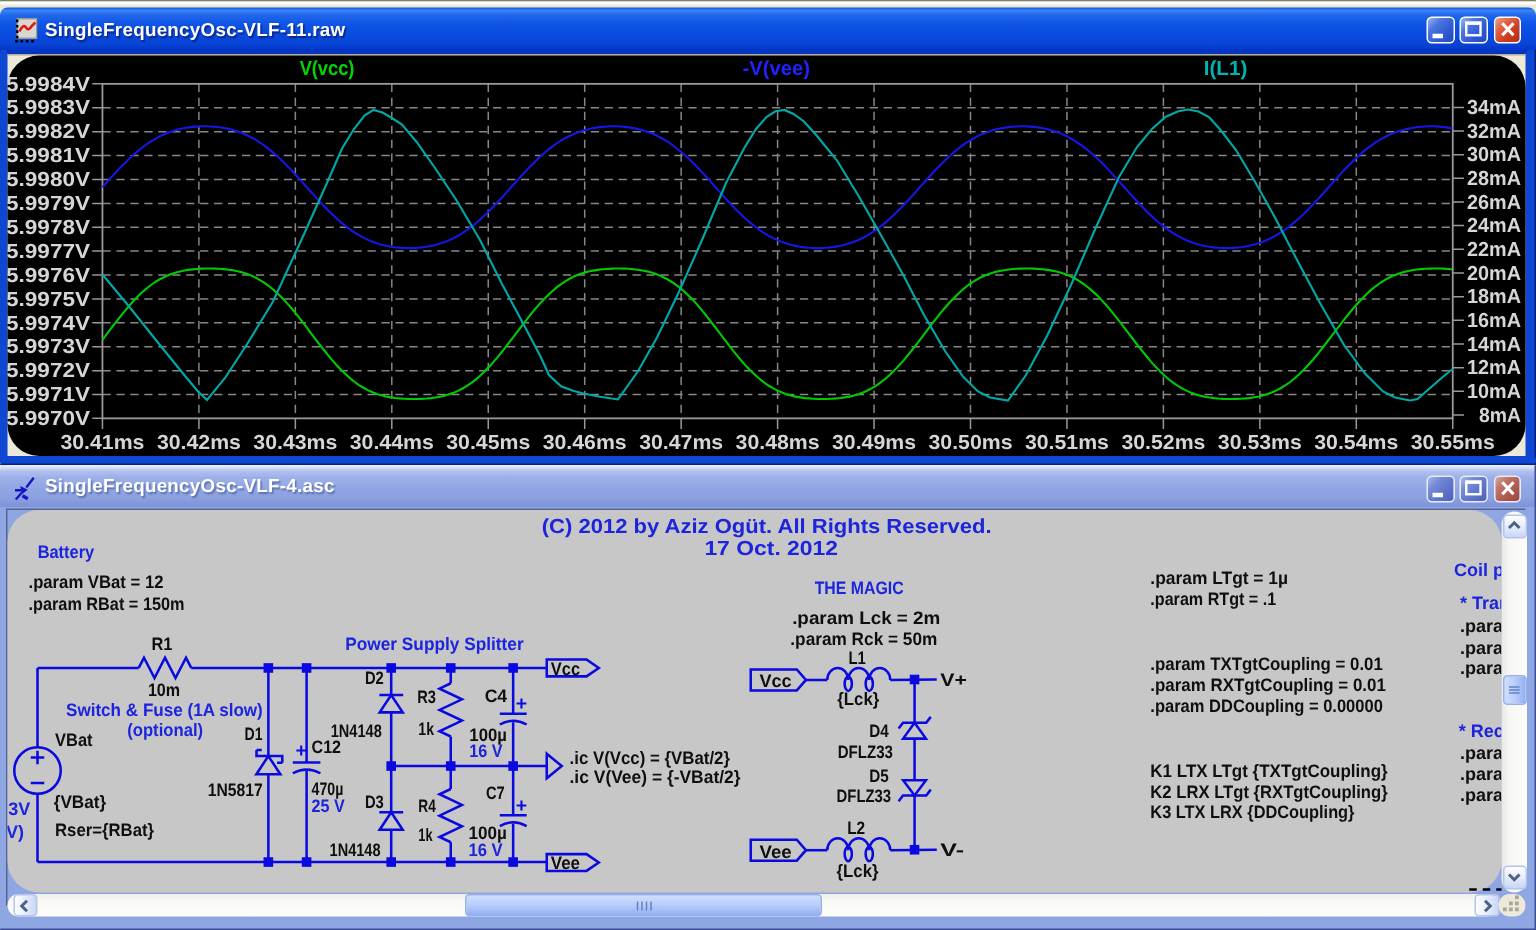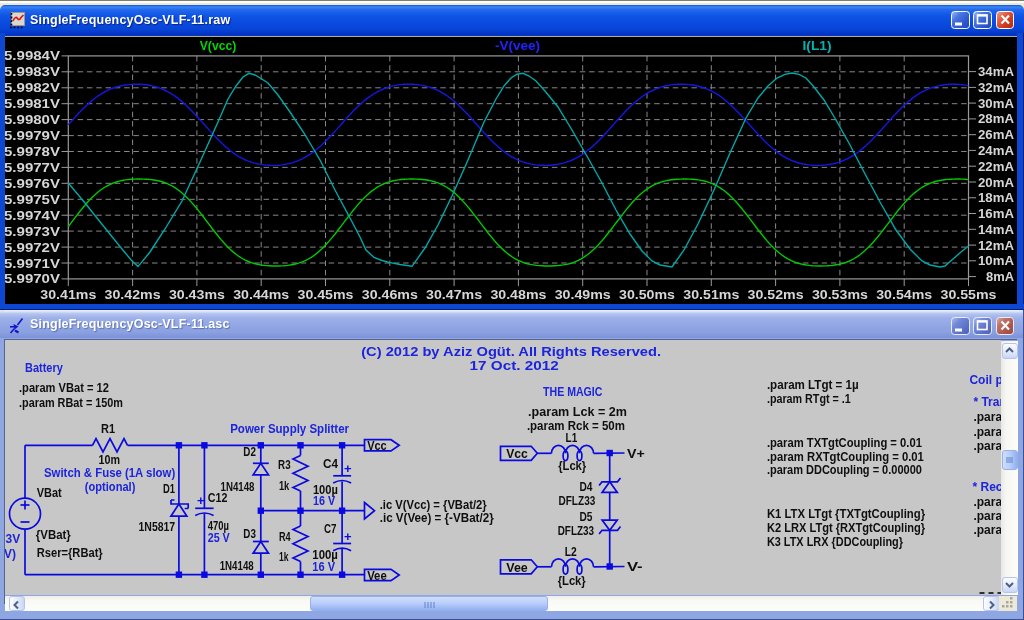--- a/index.html
+++ b/index.html
@@ -1,15 +1,15 @@
 <!DOCTYPE html>
 <html><head><meta charset="utf-8"><style>
 html,body{margin:0;padding:0;width:1024px;height:620px;overflow:hidden;background:#ece9d8;font-family:"Liberation Sans",sans-serif;-webkit-font-smoothing:antialiased;}
 *{-webkit-font-smoothing:antialiased;}
-.abs{position:absolute;}
+.abs{position:absolute;border-radius:21px;}
 .ttext{font-weight:bold;font-size:12.5px;color:#fff;letter-spacing:.2px;text-shadow:1px 1px 1px rgba(10,24,106,.75);}
 .btn{position:absolute;width:18.5px;height:18px;border-radius:3.5px;border:1px solid #fff;box-sizing:border-box;}
 </style></head>
 <body>
 
 <div class="abs" style="left:0;top:0;width:1024px;height:1px;background:#7e7d74;"></div>
 <div class="abs" style="left:0;top:1px;width:1024px;height:2px;background:#fdfdf8;"></div>
 
 <div class="abs" style="left:0;top:5px;width:1024px;height:305px;">
 
@@ -187,21 +187,21 @@
   <div class="abs" style="left:0;top:309px;width:1024px;height:1px;background:#3c4f96;"></div>
 
   <div class="abs" style="left:9px;top:7px;width:16px;height:17px;">
     <svg width="16" height="17">
       <path d="M13.5,1.5 L8.5,8 M5.5,11.5 L1.5,16" stroke="#1515c8" stroke-width="1.6" fill="none"></path>
       <path d="M4.5,7 L9.5,9.5 L5.5,12.5 Z" fill="#1515c8"></path>
       <line x1="1" y1="9.8" x2="7" y2="9.8" stroke="#1515c8" stroke-width="1.6"></line>
       <path d="M6,13.5 L9.5,15.5" stroke="#1515c8" stroke-width="2.2"></path>
     </svg>
   </div>
-  <div class="abs ttext" style="left:30px;top:7px;text-shadow:1px 1px 1px rgba(60,76,140,.6);">SingleFrequencyOsc-VLF-11.asc</div>
+  <div class="abs ttext" style="left:30px;top:7px;text-shadow:1px 1px 1px rgba(60,76,140,.6);">SingleFrequencyOsc-VLF-4.asc</div>
 
   <div class="btn" style="left:951px;top:7px;background:linear-gradient(135deg,#aab9e8 0%,#7389d8 30%,#5a70c8 70%,#4e62b4 100%);border-color:#e8ecf8;">
     <svg width="17" height="16">
         <rect x="3" y="10.5" width="7" height="3" fill="#fff"></rect>
       </svg></div>
   <div class="btn" style="left:973px;top:7px;background:linear-gradient(135deg,#aab9e8 0%,#7389d8 30%,#5a70c8 70%,#4e62b4 100%);border-color:#e8ecf8;">
     <svg width="17" height="16">
         <rect x="3.5" y="3" width="9.5" height="8.5" fill="none" stroke="#fff" stroke-width="1.6"></rect>
         <rect x="3.5" y="2.6" width="9.5" height="2" fill="#fff"></rect>
       </svg></div>

